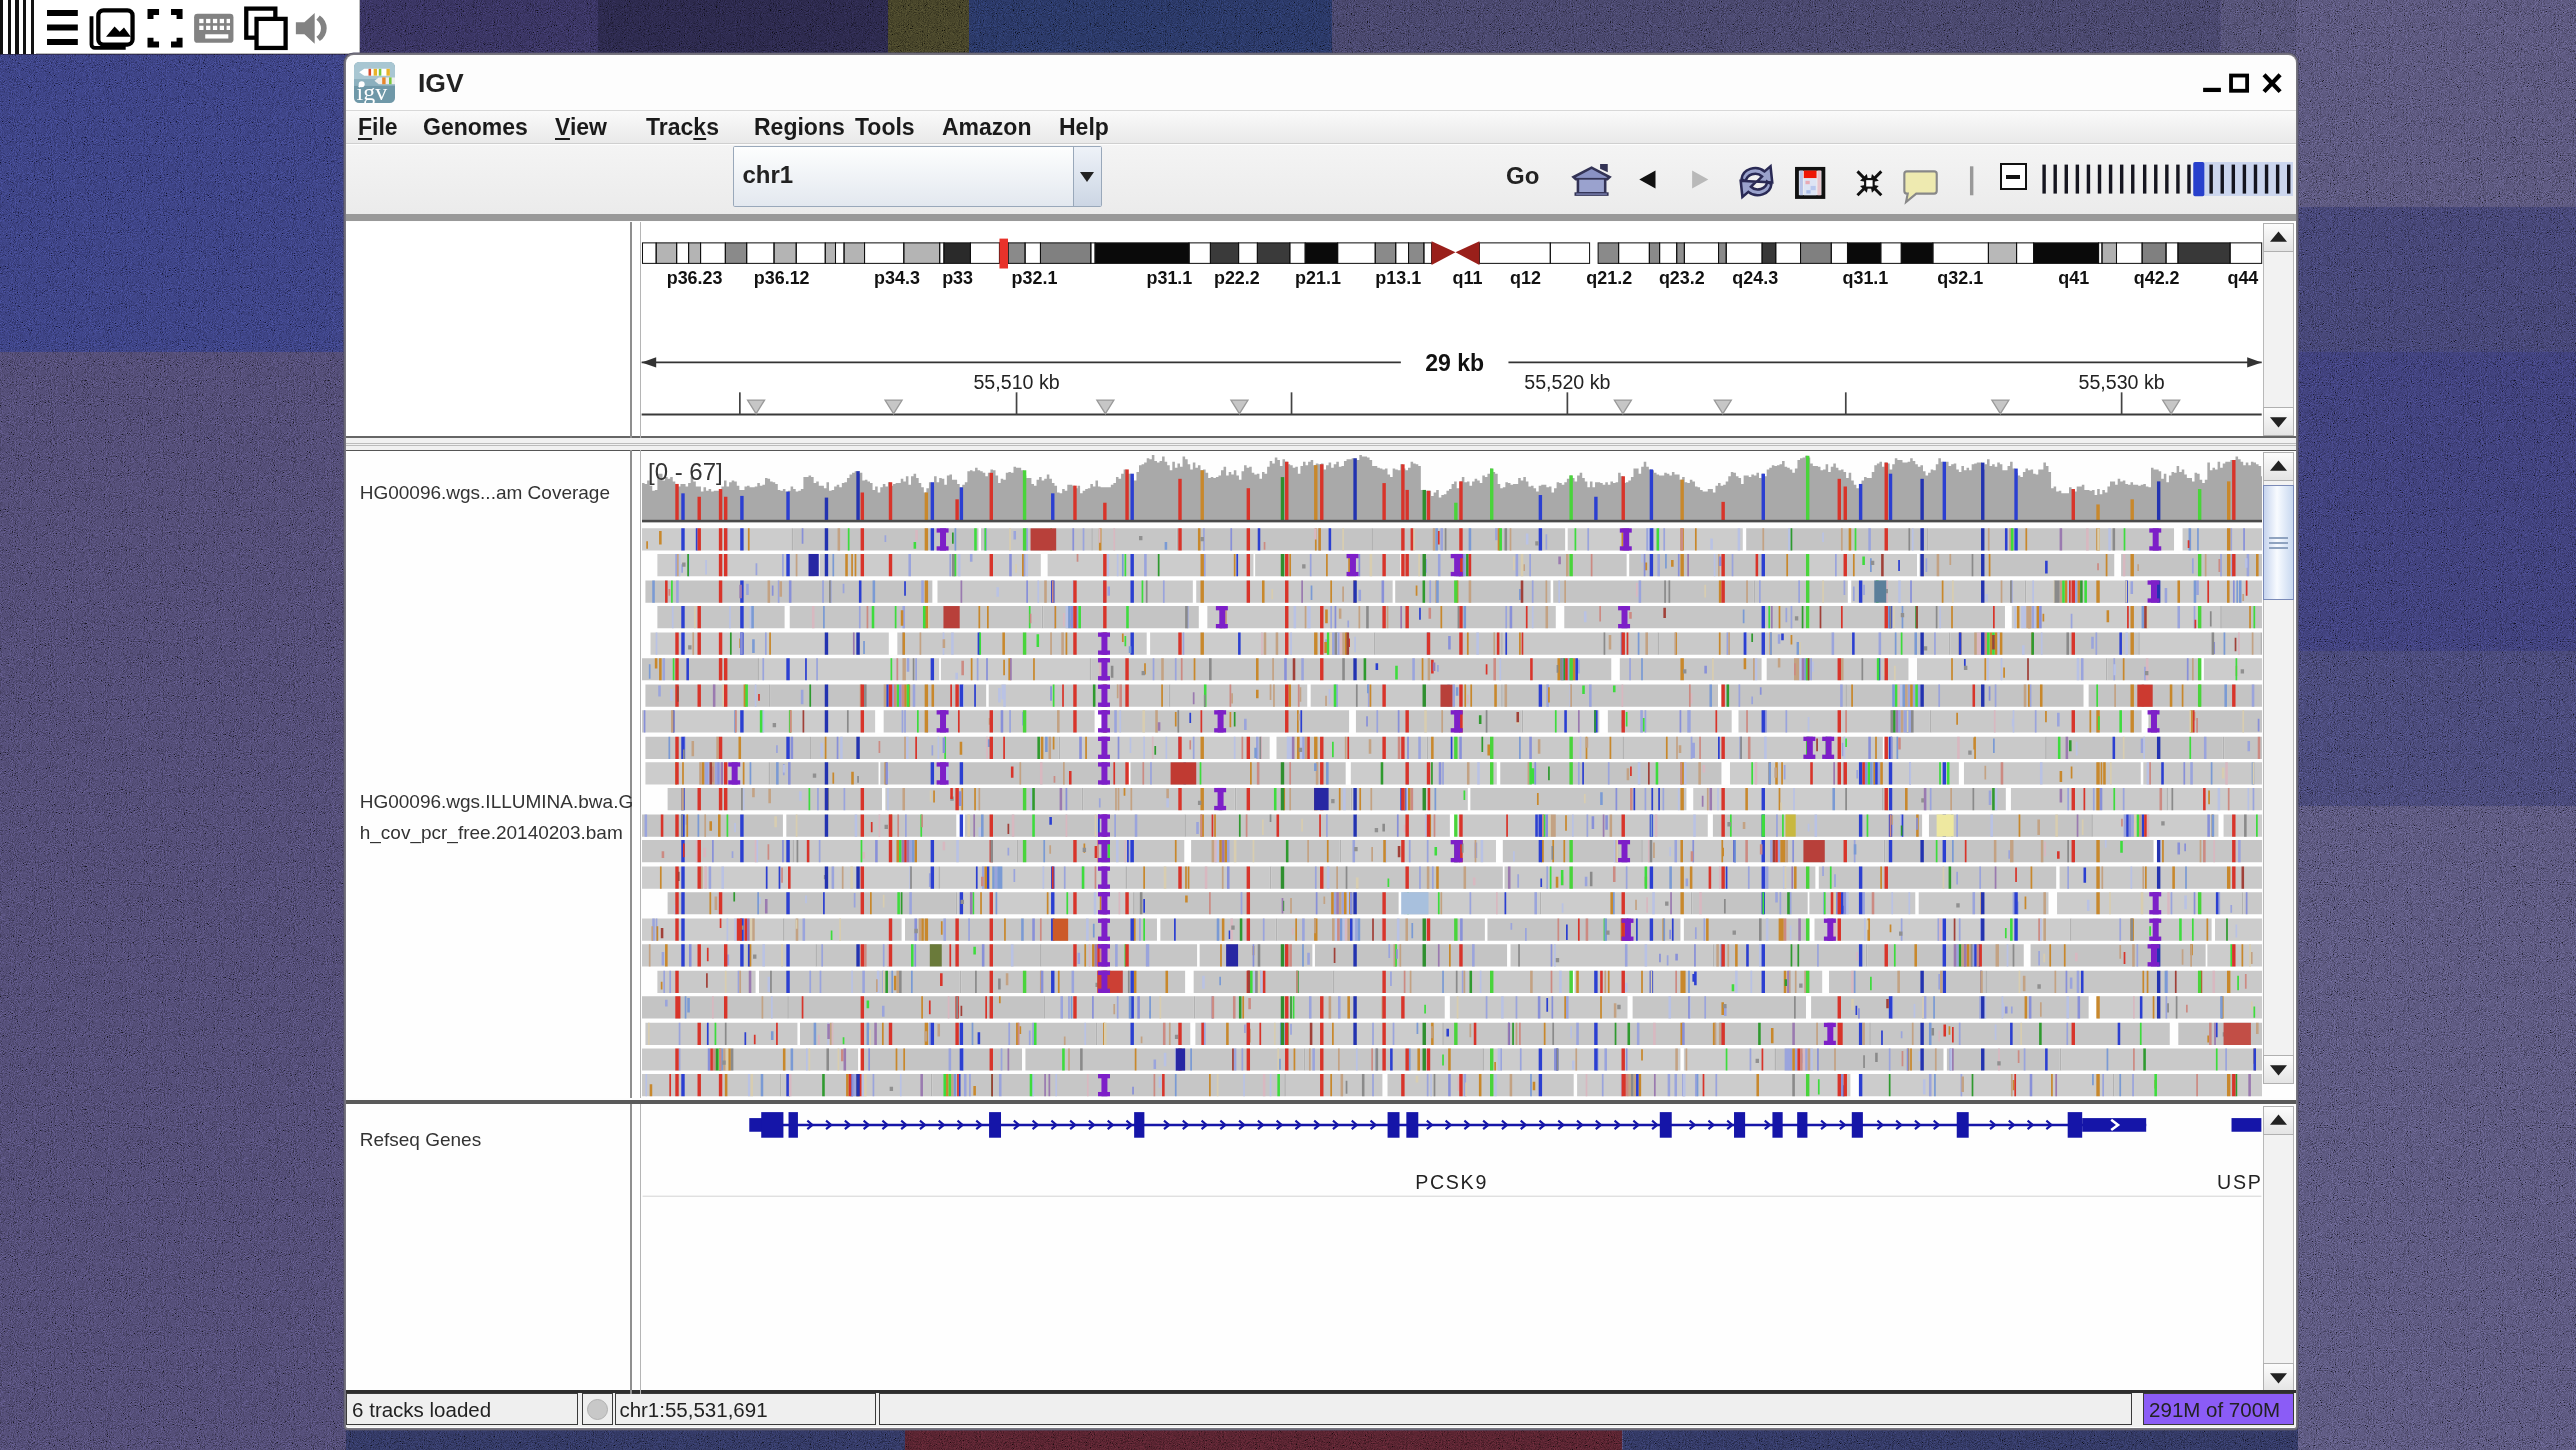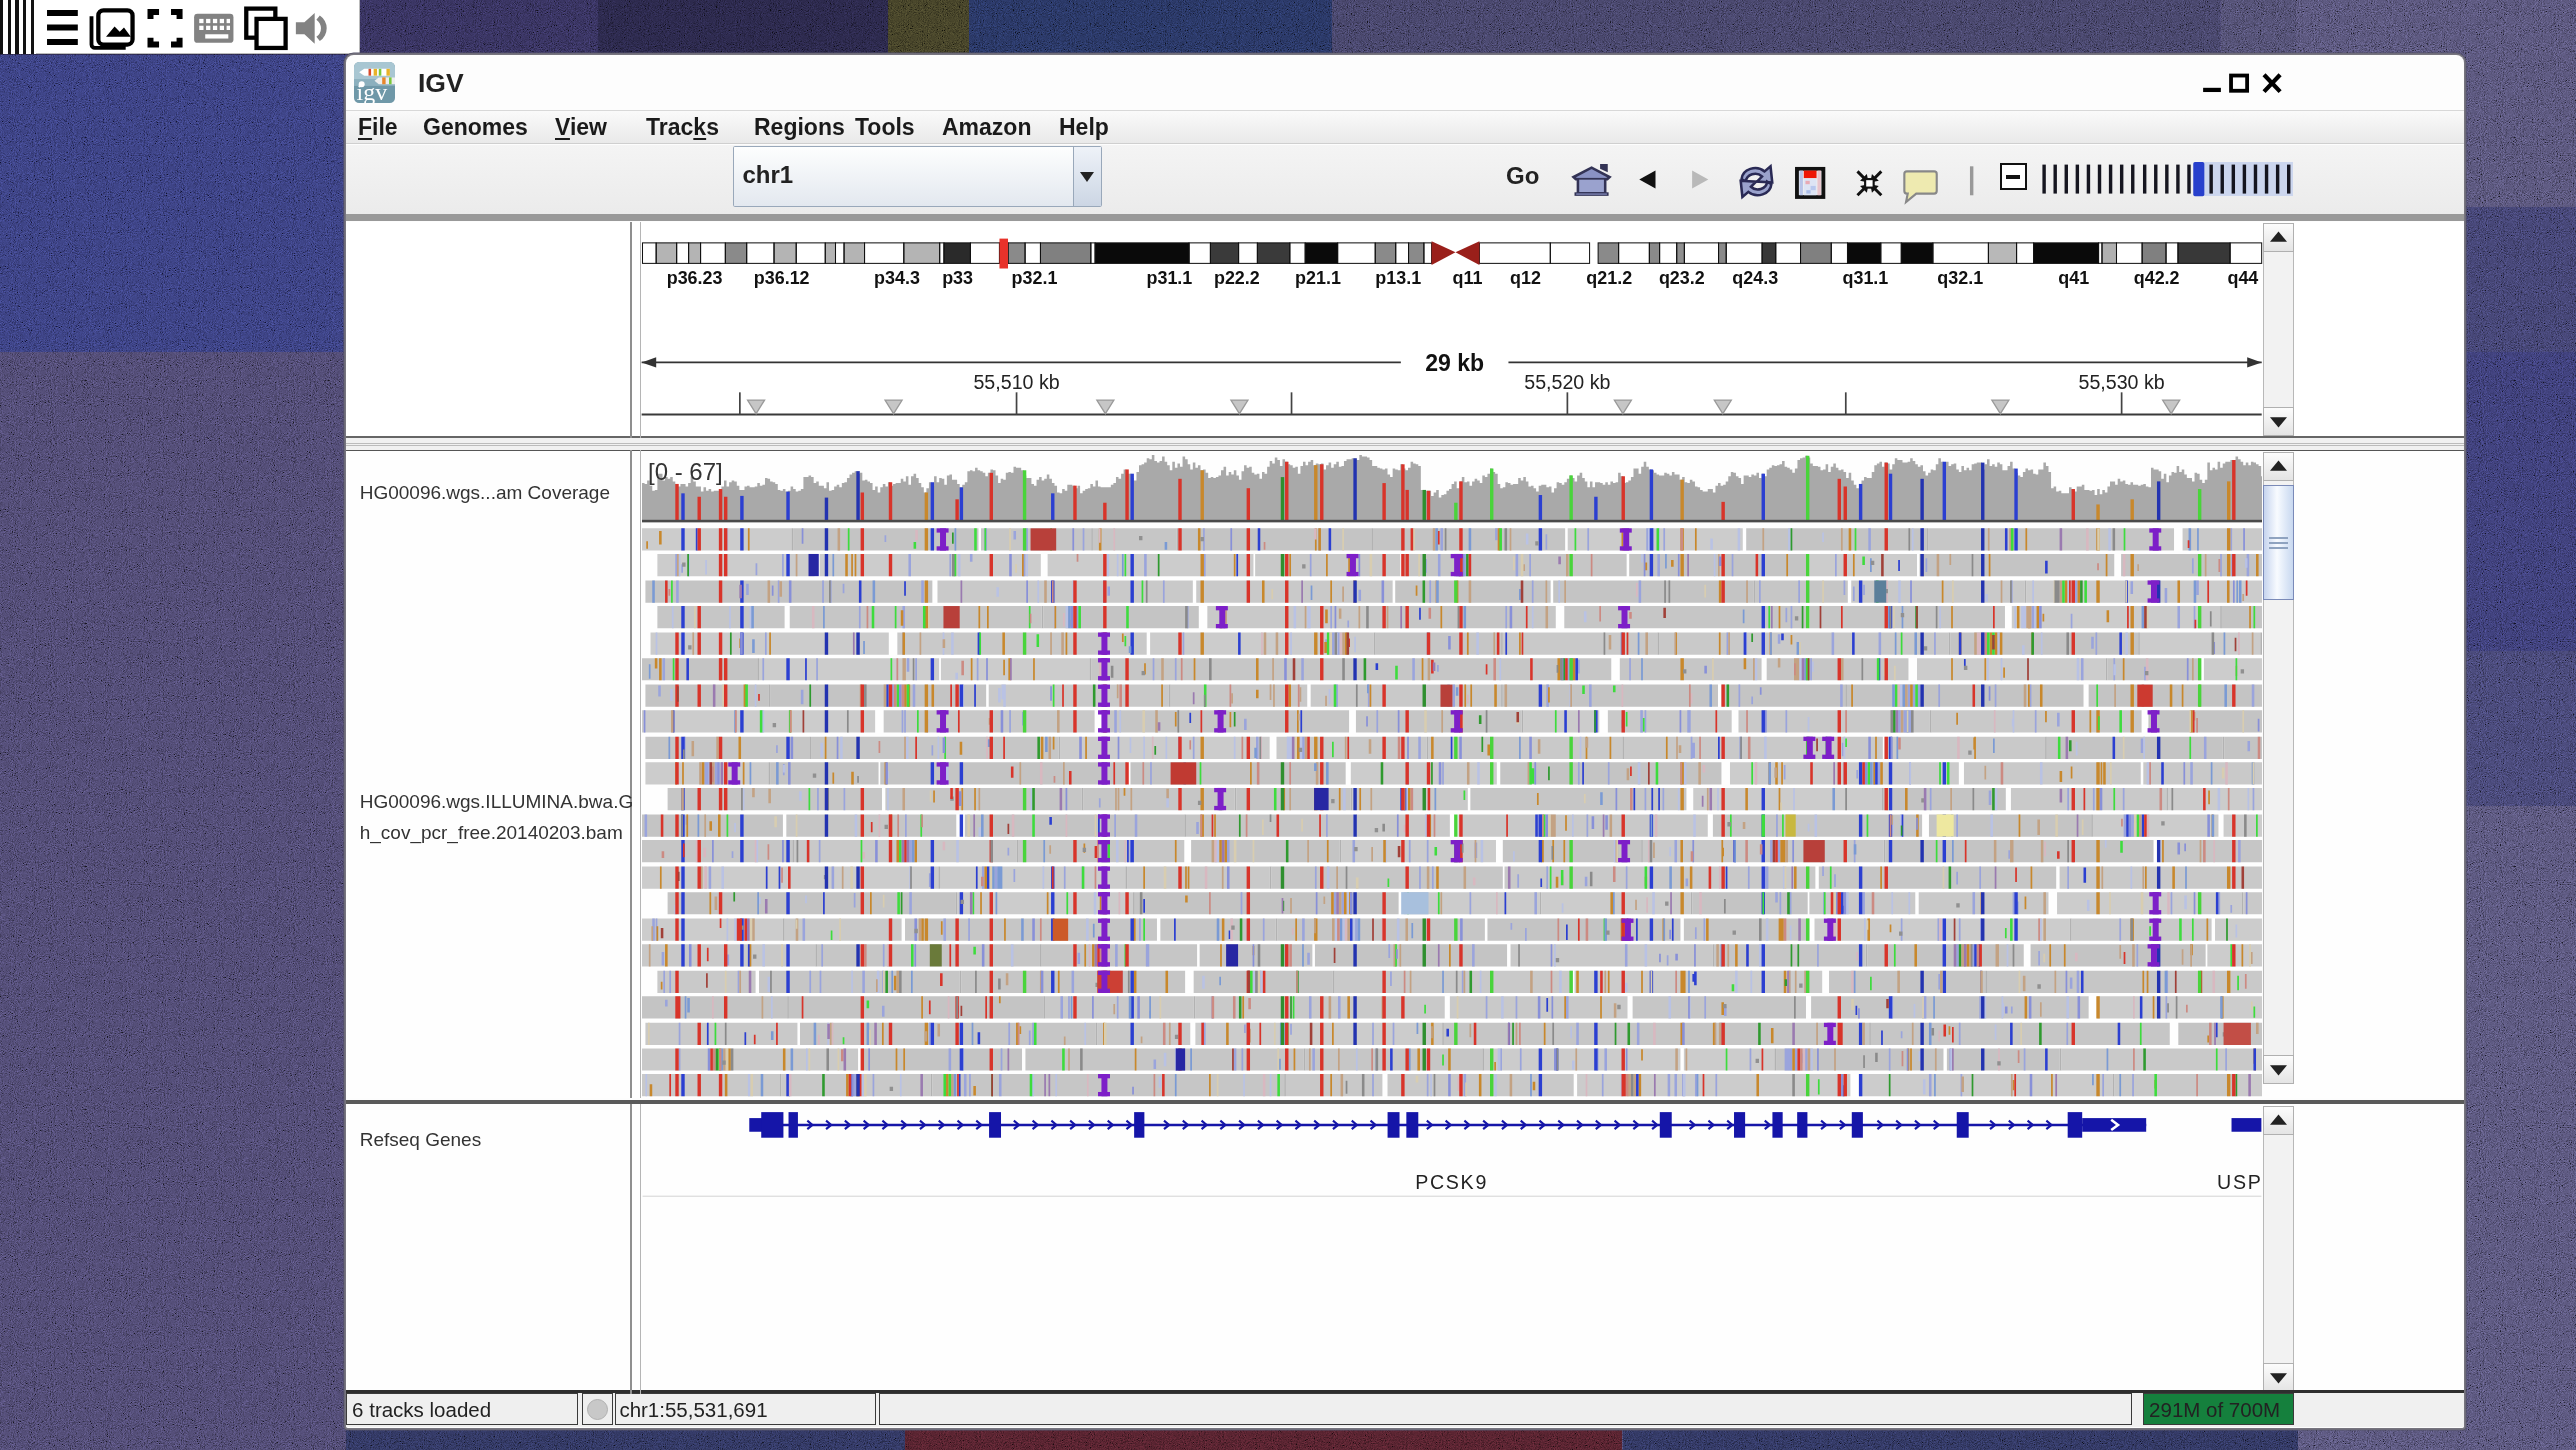--- a/index.html
+++ b/index.html
@@ -56,21 +56,21 @@
         <rect x="240" y="40" width="27" height="5"></rect>
       </g>
 <rect x="288" y="10" width="34" height="34" stroke-width="5"></rect>
 <rect x="300" y="22" width="34" height="34" stroke-width="5" fill="#fff"></rect>
 <g stroke="none" fill="#828282">
         <path d="M346 26h10l12-11v36l-12-11h-10z"></path>
         <path d="M374 18 a18 18 0 0 1 0 30 l-4-5 a12 12 0 0 0 0-20z"></path>
       </g>
 </svg>
   </div>
-<div style="position:absolute;left:346px;top:55px;width:2118px;height:1373px;z-index:10;background:#fdfdfd;border-radius:7.7px 7.7px 1.7px 1.7px;box-shadow:0 0 0 1.7px #77757f,0 0 0 2.6px #55536a">
+<div style="position:absolute;left:346px;top:55px;width:1950px;height:1373px;z-index:10;background:#fdfdfd;border-radius:7.7px 7.7px 1.7px 1.7px;box-shadow:0 0 0 1.7px #77757f,0 0 0 2.6px #55536a">
 <svg style="position:absolute;left:7.7px;top:6.8px" width="41" height="41" viewBox="0 0 48 48">
 <rect width="48" height="48" rx="6" fill="#6f98a8"></rect>
 <rect width="48" height="26" rx="6" fill="#a8c6d2"></rect>
 <rect y="20" width="48" height="8" fill="#8cb0be"></rect>
 <path d="M12 8 l-6 4 6 4 h30 v-8z" fill="#fff"></path>
       <rect x="17" y="8" width="3" height="8" fill="#d84a2a"></rect>
       <rect x="23" y="8" width="4" height="8" fill="#e8b32a"></rect>
       <rect x="29" y="8" width="3" height="8" fill="#7ac83a"></rect>
       <rect x="38" y="8" width="4" height="8" fill="#e8b32a"></rect>
 <path d="M29 18 l-5 4 5 4 h19 v-8z" fill="#eee"></path>
@@ -742,16 +742,16 @@
 <div style="position:absolute;left:0;top:1338px;width:100%;height:34px;background:#f0f0f0"></div>
 <div style="position:absolute;left:0px;top:1338px;width:232px;height:32px;border:1.7px solid #3a3a3a;background:#efefef">
       <div style="position:absolute;left:5.1px;top:4.3px;font-size:20.5px;color:#222;white-space:nowrap">6 tracks loaded</div>
     </div>
 <div style="position:absolute;left:236px;top:1338px;width:31px;height:32px;border:1.7px solid #3a3a3a;background:#efefef"></div>
 <div style="position:absolute;left:241px;top:1344px;width:21.4px;height:21.4px;border-radius:50%;background:#c8c8c8;border:0.9px solid #b0b0b0"></div>
 <div style="position:absolute;left:269px;top:1338px;width:261px;height:32px;border:1.7px solid #3a3a3a;background:#efefef">
       <div style="position:absolute;left:3.4px;top:4.3px;font-size:20.5px;color:#222;white-space:nowrap">chr1:55,531,691</div>
     </div>
 <div style="position:absolute;left:533px;top:1338px;width:1253px;height:32px;border:1.7px solid #3a3a3a;background:#efefef"></div>
-<div style="position:absolute;left:1797px;top:1338px;width:151px;height:32px;border:1.7px solid #3a3a3a;background:#15803d">
+<div style="position:absolute;left:1797px;top:1338px;width:151px;height:32px;border:1.7px solid #3a3a3a;background:#8b5cf6">
       <div style="position:absolute;left:5.1px;top:4.3px;font-size:20.5px;color:#222;white-space:nowrap">291M of 700M</div>
     </div>
   </div>
 
 </body></html>

